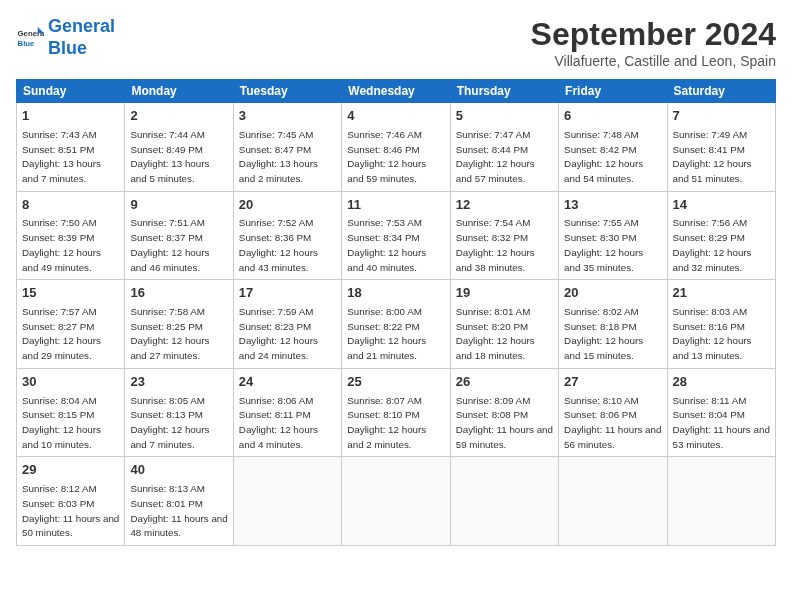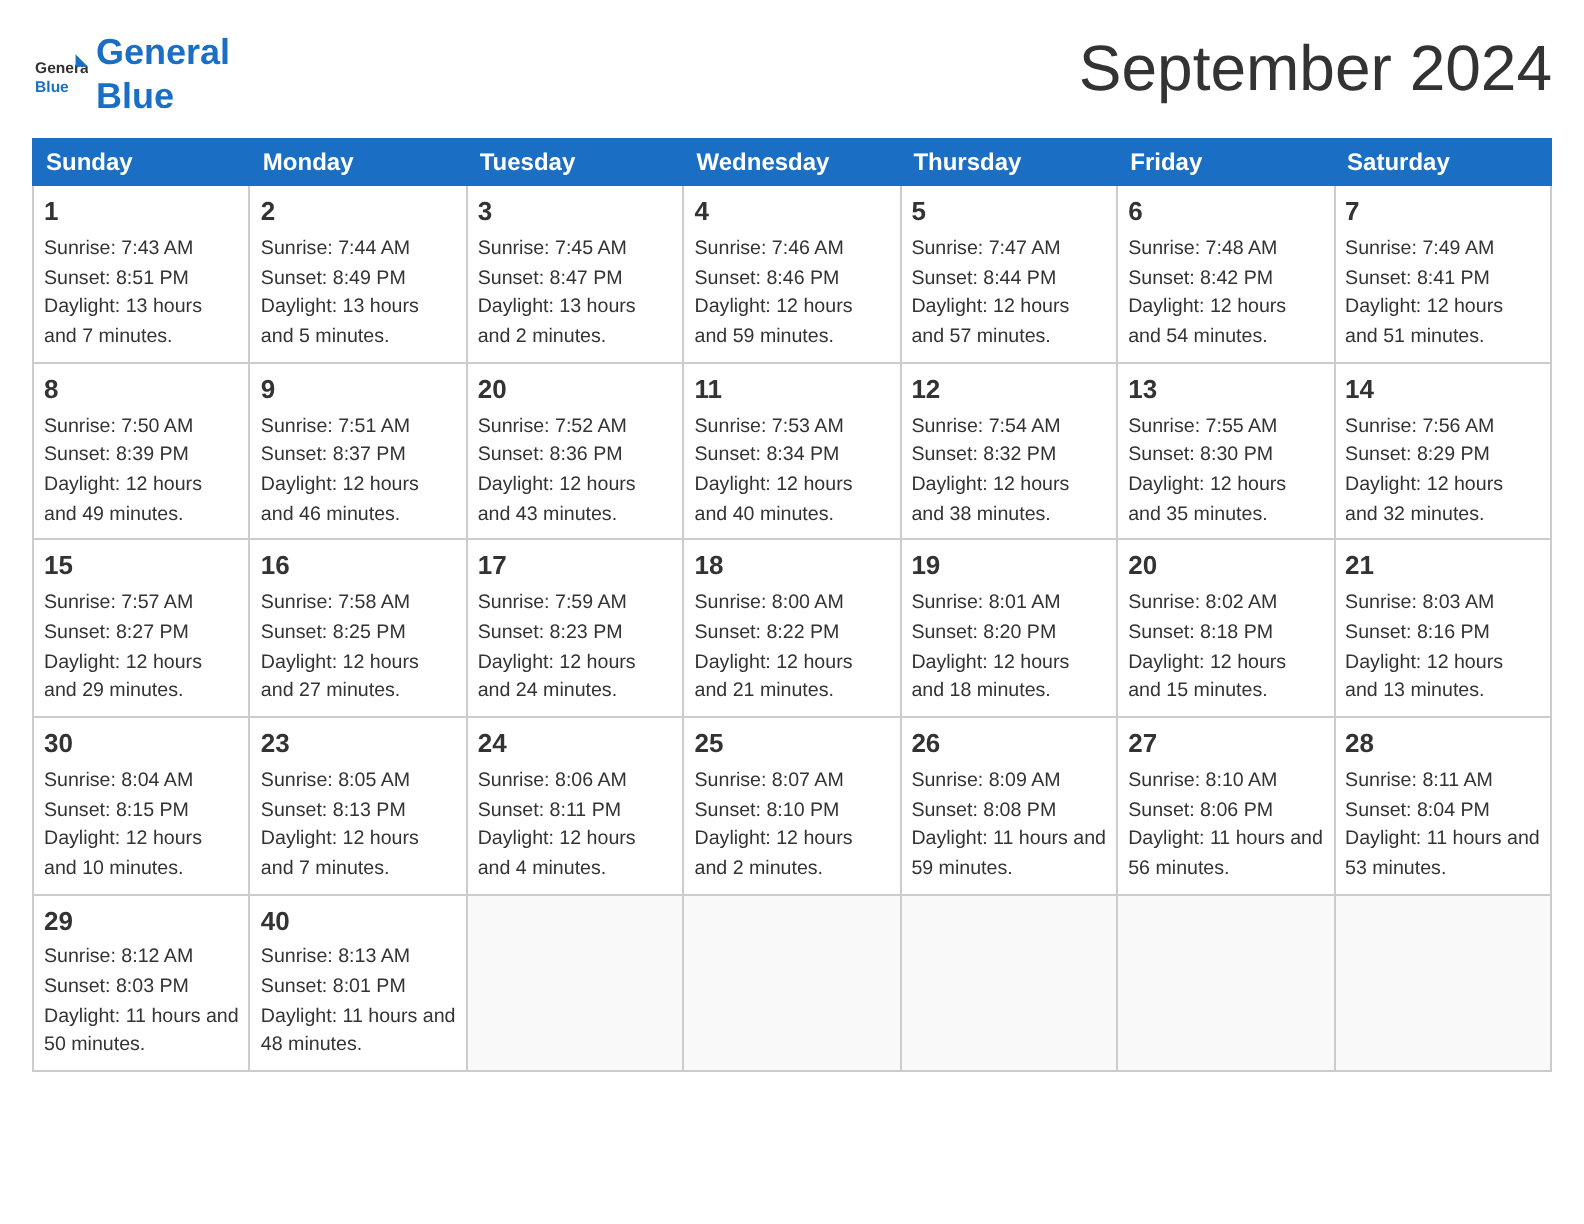--- a/index.html
+++ b/index.html
@@ -30,21 +30,21 @@
     .logo-text span { color: #1a6fc4; }
     .logo-icon {
       width: 28px;
       height: 28px;
     }
     .title-block {
       text-align: right;
     }
     .month-title {
       font-size: 32px;
-      font-weight: normal;
+      font-weight: bold;
       color: #333;
     }
     .location {
       font-size: 14px;
       color: #555;
     }
     .calendar {
       width: 100%;
       border-collapse: collapse;
       font-size: 10.5px;
@@ -95,20 +95,21 @@
     </svg>
     <div>
       <div class="logo-text">
         <span>General</span><br>
         <span style="color:#1a6fc4;">Blue</span>
       </div>
     </div>
   </div>
   <div class="title-block">
     <div class="month-title">September 2024</div>
+    <div class="location">Villafuerte, Castille and Leon, Spain</div>
   </div>
 </div>
 
 <table class="calendar">
   <thead>
     <tr>
     <th>Sunday</th>
         <th>Monday</th>
         <th>Tuesday</th>
         <th>Wednesday</th>

